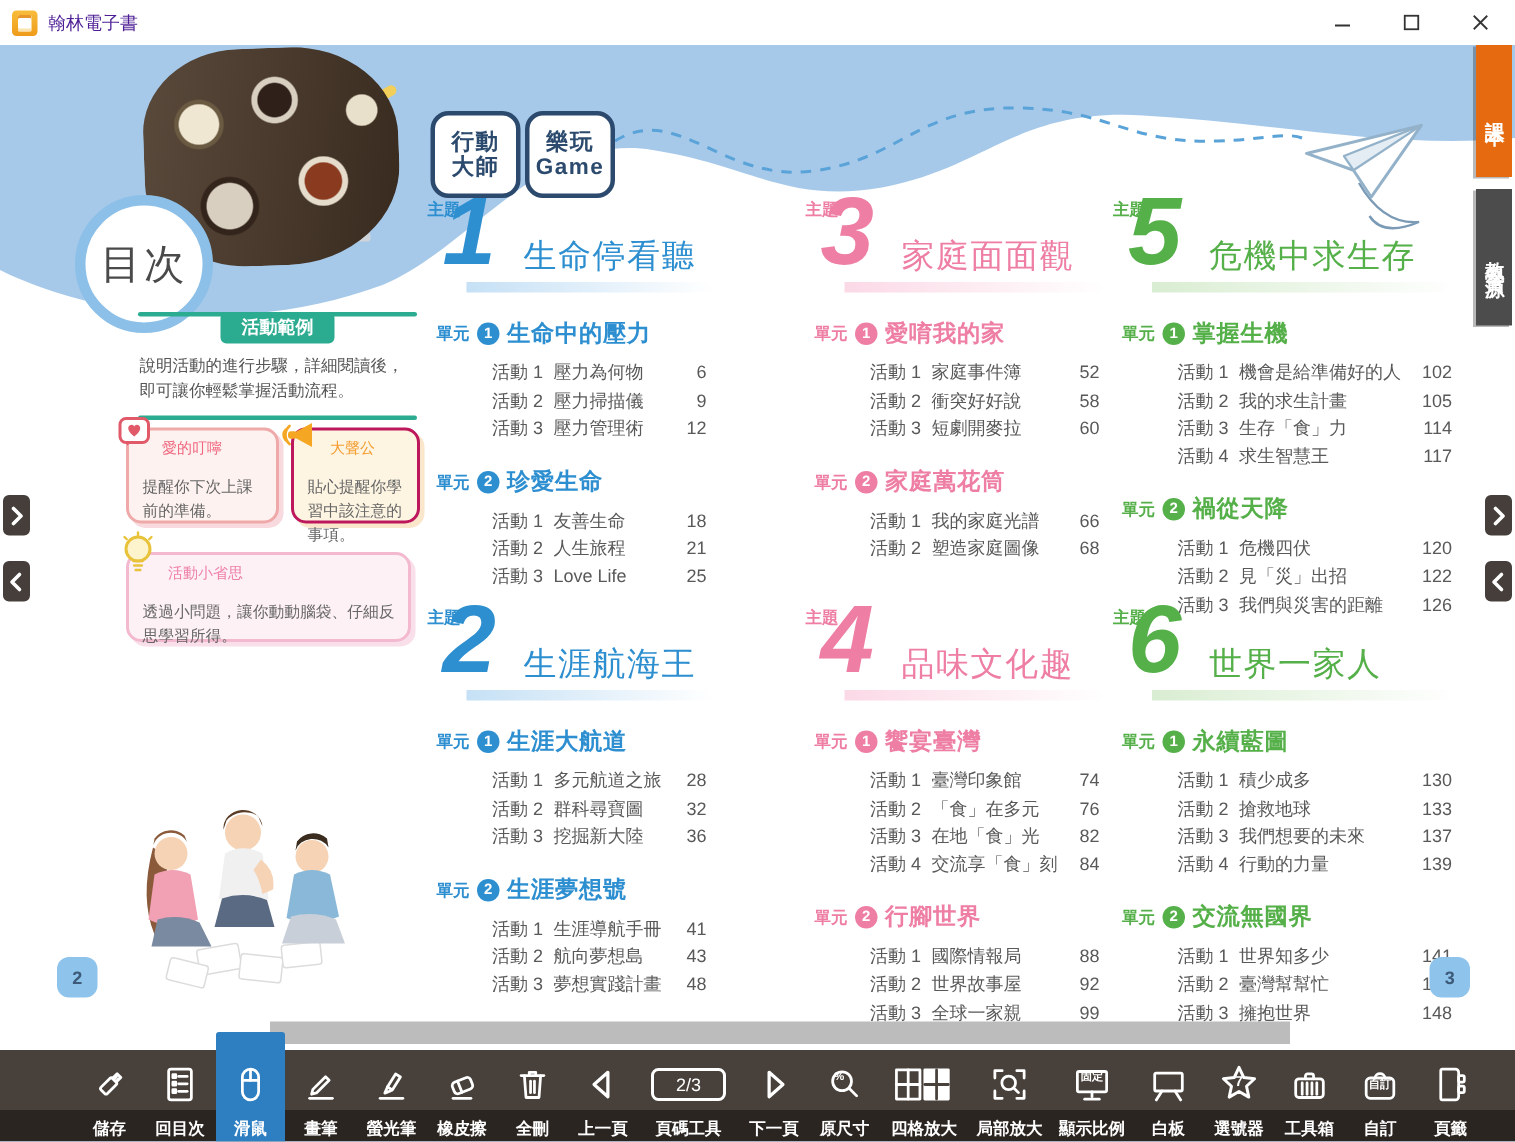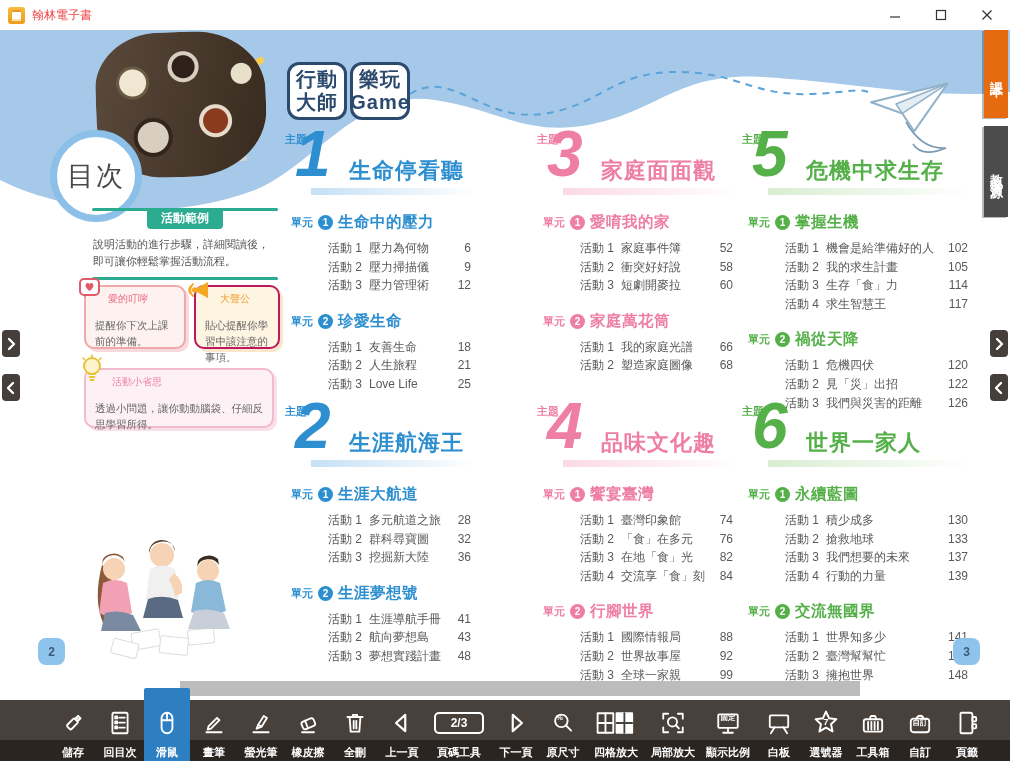--- a/index.html
+++ b/index.html
@@ -3,21 +3,21 @@
 <meta charset="utf-8">
 <style>
   html,body{margin:0;padding:0}
   body{width:1010px;height:761px;overflow:hidden;position:relative;background:#fff;
        font-family:"Liberation Sans","DejaVu Sans",sans-serif;-webkit-font-smoothing:antialiased}
   
   .titlebar{height:30px;background:#fff;display:flex;align-items:center;padding-left:8px;box-sizing:border-box}
   .app-icon{width:17px;height:17px;border-radius:3px;background:linear-gradient(#f8bd3b,#ee9b1a);
             display:flex;align-items:center;justify-content:center;margin-right:7px}
   .app-icon .book{width:9px;height:11px;background:#fff;border-radius:1px;box-shadow:inset 0 2px 0 #e8952a, inset 0 -2px 0 #fbe3b0}
-  .app-title{font-size:12px;color:#ef4444}
+  .app-title{font-size:12px;color:#4c1d95}
   .win-controls{margin-left:auto;display:flex;height:30px}
   .win-btn{width:46px;height:30px;display:flex;align-items:center;justify-content:center;cursor:default}
   .win-btn svg{stroke:#333;stroke-width:1.2;fill:none}
   
   .content{position:absolute;top:30px;left:0;width:1010px;height:670px;background:#a6c9ea;overflow:hidden}
   .deco{position:absolute;left:0;top:0}
   
   .toc-circle{position:absolute;left:50px;top:100px;width:78px;height:78px;background:#fff;
               border:7px solid #8cc0e8;border-radius:50%;display:flex;align-items:center;justify-content:center;
               font-size:27px;font-weight:normal;color:#4a4a4a;letter-spacing:2px;z-index:3}
@@ -27,23 +27,23 @@
   .photos{position:absolute;left:96px;top:2px;width:170px;height:145px;border-radius:38% 42% 45% 40%;
           transform:rotate(-2deg);z-index:2;
           background:
             radial-gradient(circle at 22% 34%, #efe7d2 0 13px, #6b5a42 14px 16px, transparent 17px),
             radial-gradient(circle at 52% 24%, #2f2119 0 11px, #d8cfc0 12px 15px, transparent 16px),
             radial-gradient(circle at 33% 72%, #d8cfc0 0 15px, #33251b 16px 19px, transparent 20px),
             radial-gradient(circle at 70% 62%, #8a3a1e 0 12px, #e5dccc 13px 16px, transparent 17px),
             radial-gradient(circle at 86% 30%, #e9e0cc 0 10px, transparent 11px),
             linear-gradient(100deg,#5a4a3c,#382a1e)}
   
-  .badge-card{position:absolute;top:32px;width:54px;height:52px;background:#fff;border:3px solid #2c4a6e;
+  .badge-card{position:absolute;top:44px;width:54px;height:52px;background:#fff;border:3px solid #2c4a6e;
               border-radius:12px;display:flex;flex-direction:column;align-items:center;justify-content:center;
-              font-size:20px;font-weight:bold;color:#2c4a6e;line-height:1.15;z-index:3;letter-spacing:1px}
+              font-size:15px;font-weight:bold;color:#2c4a6e;line-height:1.15;z-index:3;letter-spacing:1px}
   .badge-master{left:287px}.badge-game{left:350px}
   
   .legend-example{position:absolute;left:92px;top:178px;width:186px;z-index:3}
   .ex-line{height:3px;background:#2bab8f;border-radius:2px}
   .ex-badge{width:76px;margin:-3px auto 7px;background:#2bab8f;color:#fff;font-size:12px;font-weight:bold;
             text-align:center;padding:2px 0;border-radius:4px;position:relative}
   .ex-desc{font-size:11px;color:#555;line-height:1.55;margin:0 1px 7px}
   
   .mini-box{position:absolute;border-radius:10px;box-sizing:border-box;z-index:3}
   .mini-title{font-size:10px;font-weight:normal;margin:5px 0 2px 22px;white-space:nowrap}
@@ -58,21 +58,21 @@
                box-shadow:3px 3px 0 rgba(242,185,207,.45)}
   .box-reflect .mini-title{color:#ee7fa6;margin-left:26px}
   .corner-ico{position:absolute}
   
   #toc-area{position:absolute;left:0;top:0;width:882px;height:670px;z-index:3}
   .theme{position:absolute}
   .theme-head{position:relative;height:66px}
   .theme-label{position:absolute;left:0;top:2px;font-size:11px;font-weight:bold;color:var(--c)}
   .theme-num{position:absolute;left:10px;top:-8px;font-size:64px;line-height:1;font-weight:bold;
              font-style:italic;color:var(--c)}
-  .theme-title{position:absolute;left:64px;bottom:10px;font-size:22px;font-weight:bold;color:var(--c);
+  .theme-title{position:absolute;left:64px;bottom:10px;font-size:22px;font-weight:normal;color:var(--c);
                letter-spacing:1px;white-space:nowrap}
   .theme-rule{position:absolute;left:26px;right:-4px;bottom:1px;height:7px;
               background:linear-gradient(90deg,var(--cl),rgba(255,255,255,0))}
   .unit{margin:16px 0 0 6px}
   .unit:first-of-type{margin-top:17px}
   .unit-head{display:flex;align-items:center;gap:5px}
   .unit-label{font-size:11px;font-weight:bold;color:var(--c)}
   .unit-badge{width:15px;height:15px;border-radius:50%;background:var(--c);color:#fff;font-size:10px;
               font-weight:bold;display:flex;align-items:center;justify-content:center;flex:none}
   .unit-title{font-size:15.5px;font-weight:bold;color:var(--c);letter-spacing:.5px;white-space:nowrap}
@@ -103,21 +103,21 @@
            padding-left:50px;gap:1px;z-index:7}
   .tool{width:46px;height:61px;display:flex;flex-direction:column;justify-content:flex-end;align-items:center;
         position:relative;cursor:default}
   .tool-icon{height:40px;width:100%;display:flex;align-items:center;justify-content:center;position:relative}
   .tool-icon svg{stroke:#fff;fill:none;stroke-width:1.7;stroke-linecap:round;stroke-linejoin:round}
   .tool-label{height:18px;display:flex;align-items:center;justify-content:center;font-size:11px;
               font-weight:bold;color:#fff;white-space:nowrap}
   .tool.active{background:#2e7fc2;height:73px;border-radius:2px 2px 0 0}
   .tool-page-number-tool{width:66px}.tool-four-grid-zoom{width:58px}
   .tool-partial-zoom{width:54px}.tool-display-ratio{width:54px}
-  .pagebox{border:2px solid #fff;border-radius:5px;padding:2px 15px;font-size:12px;color:#fff;font-weight:bold}
+  .pagebox{border:2px solid #fff;border-radius:5px;padding:2px 15px;font-size:12px;color:#fff;font-weight:normal}
   .tool-icon-text{position:absolute;font-size:8px;font-weight:bold;color:#fff;left:0;right:0;text-align:center}
   .tool-display-ratio .tool-icon-text{top:10px;font-size:7.5px}
   .tool-number-picker .tool-icon-text{top:13px;font-size:9.5px}
   .tool-custom .tool-icon-text{top:15px;font-size:7.5px}
   .tool-original-size .tool-icon-text{top:10px;left:-7px;font-size:7.5px}
 </style>
 </head>
 <body>
 
 <div class="titlebar">

